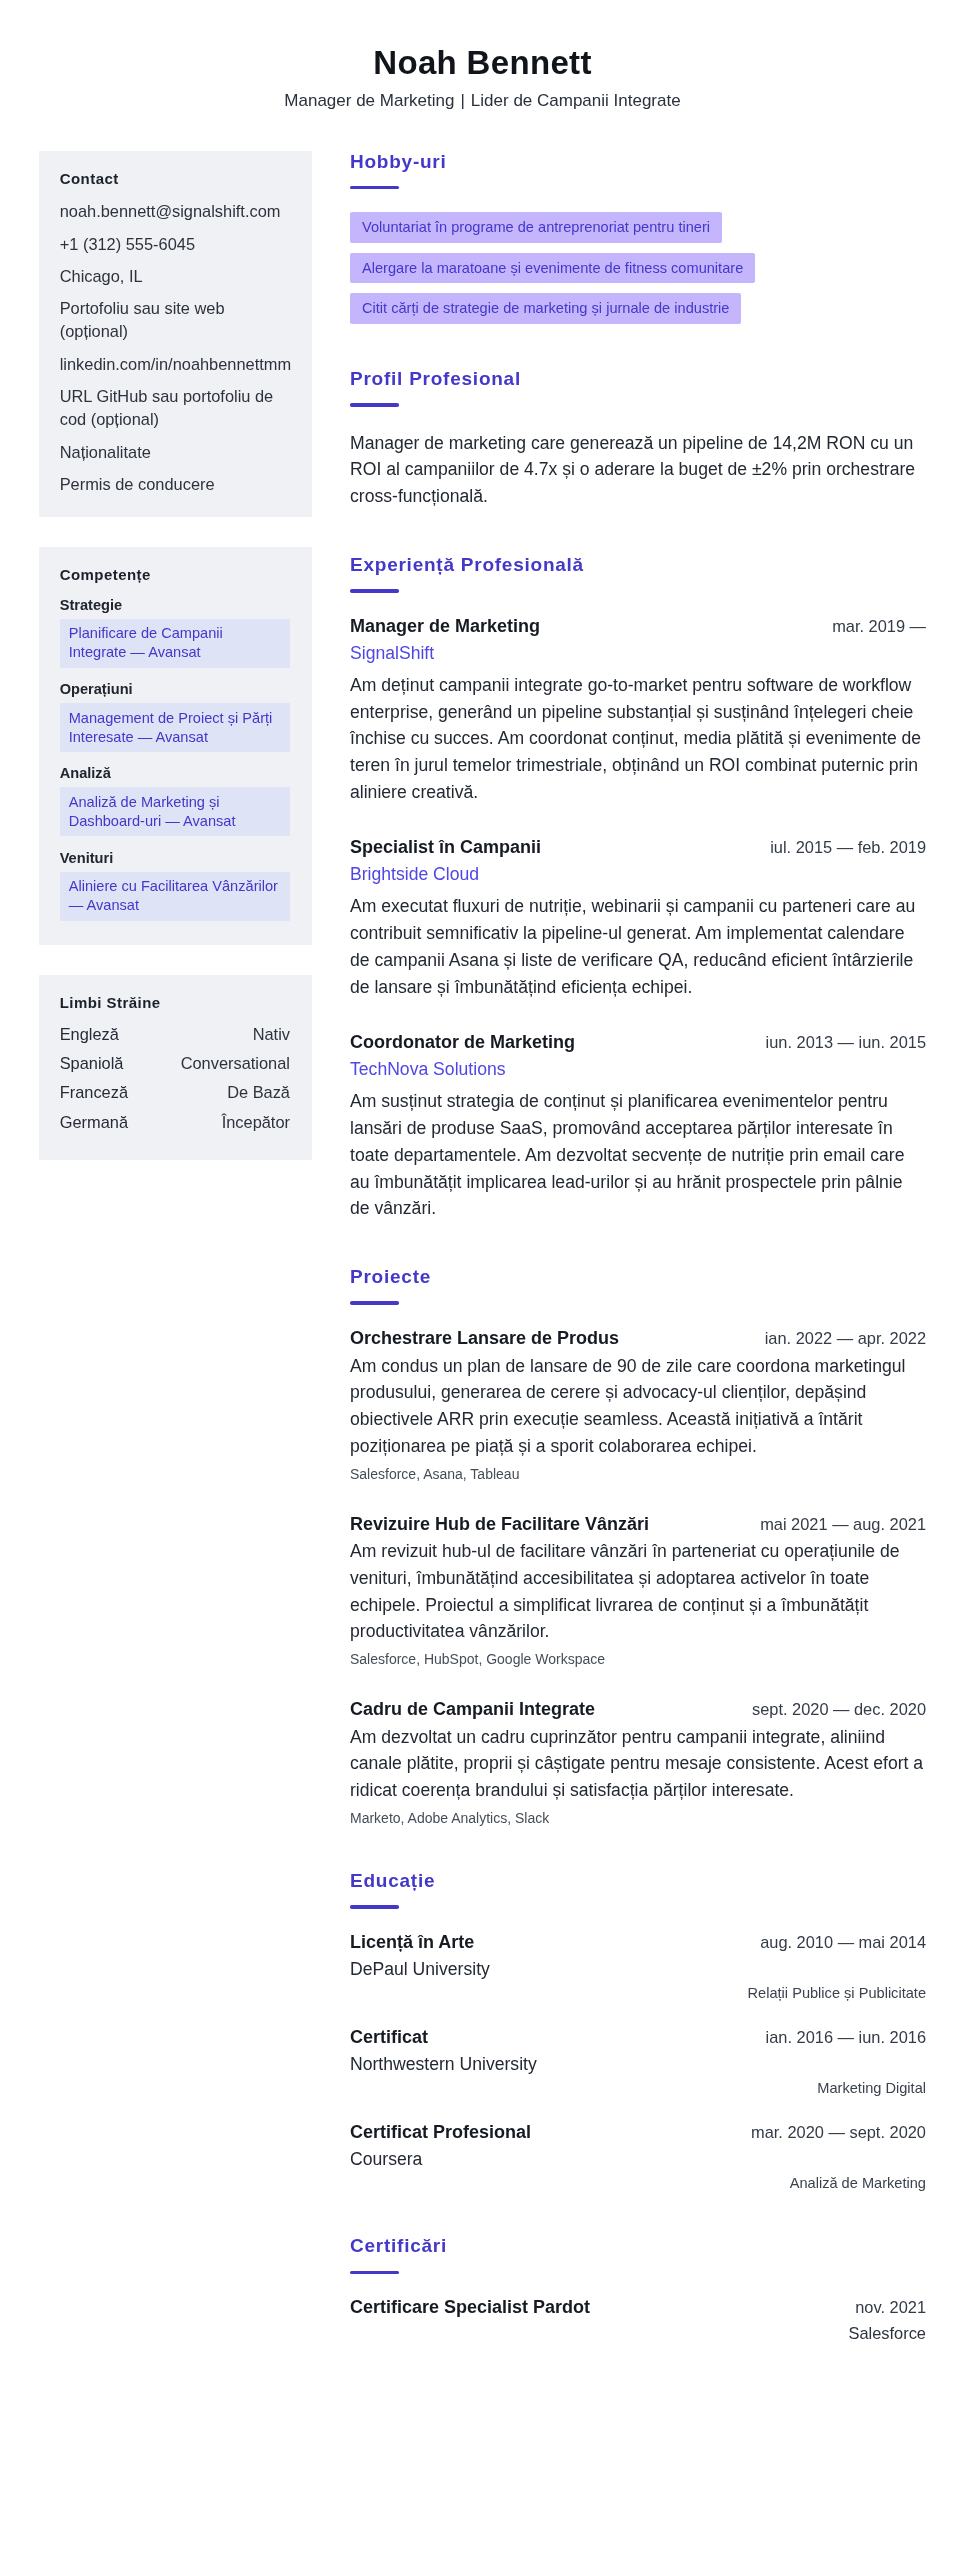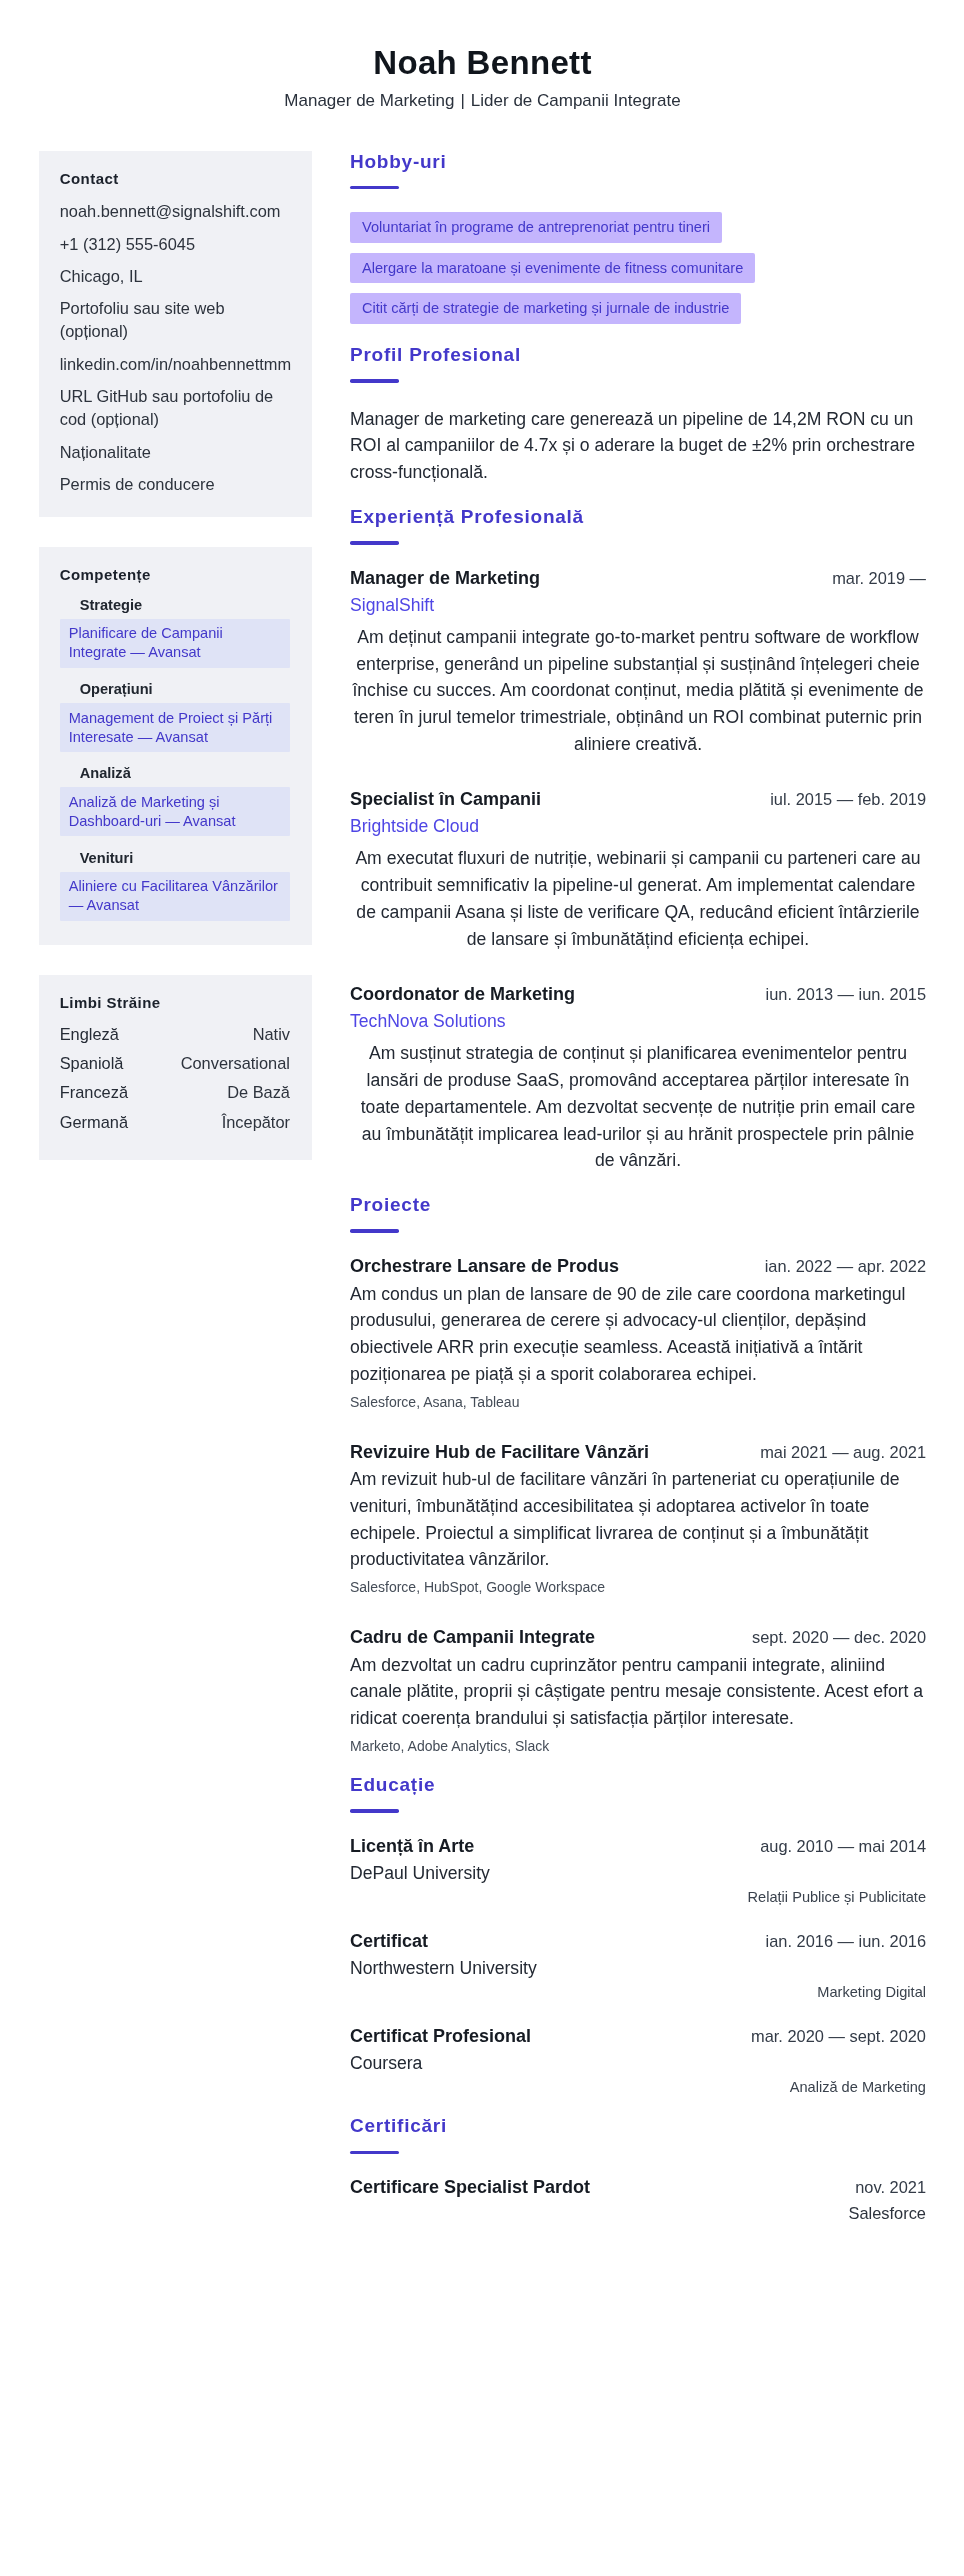--- a/index.html
+++ b/index.html
@@ -20,46 +20,46 @@
   .content { display: flex; margin-top: 40px; padding: 0 39px; gap: 38px; align-items: flex-start; }
   .sidebar { width: 273px; flex: 0 0 273px; }
   .main { flex: 1; min-width: 0; }
   
   .side-box { background: #f0f1f5; padding: 19.4px 22px 20.7px 20.7px; margin-bottom: 30px; }
   .side-title { font-size: 15px; font-weight: 700; color: #1b212b; letter-spacing: 0.03em; margin-bottom: 13.4px; }
   .contact-item { font-size: 16.4px; line-height: 1.42; color: #2d333d; margin-bottom: 9px; }
   .contact-item:last-child { margin-bottom: 0; }
   .skill-group { margin-bottom: 13.4px; }
   .skill-group:last-child { margin-bottom: 3.6px; }
-  .skill-cat { font-size: 14.6px; font-weight: 700; color: #20262f; margin-bottom: 6px; margin-left: 20px; }
+  .skill-cat { font-size: 14.6px; font-weight: 700; color: #20262f; margin-bottom: 6px; }
   .skill-pill {
     background: #dfe3f6; color: #4338ca; font-size: 14.6px; line-height: 1.3;
     padding: 5.5px 9px; border-radius: 1px;
   }
   .lang-row { display: flex; justify-content: space-between; font-size: 16.4px; color: #2d333d; margin-bottom: 10.3px; }
   .lang-row:last-child { margin-bottom: 8px; }
   .lang-name { color: #262c36; }
   .lang-level { text-align: right; }
   
-  .section { margin-bottom: 20px; }
+  .section { margin-bottom: 44px; }
   .sec-head { font-size: 19px; font-weight: 700; color: #4338ca; letter-spacing: 0.04em; }
   .sec-rule { width: 49px; height: 3.6px; background: #4338ca; border-radius: 1.8px; margin: 13.4px 0 23px 0; }
   .pill-row { margin-bottom: 9.7px; }
   .hobby-pill {
     display: inline-block; background: #c4b5fd; color: #4338ca;
     font-size: 14.6px; line-height: 1.0; padding: 8px 12px; border-radius: 2px;
   }
   .body-text { font-size: 17.6px; line-height: 1.52; color: #232933; }
   .entry { margin-bottom: 32px; }
   .entry:last-child { margin-bottom: 0; }
   .entry-head { display: flex; justify-content: space-between; align-items: baseline; gap: 14.6px; }
   .entry-title { font-size: 18px; font-weight: 700; color: #161b23; }
   .entry-date { font-size: 16.4px; color: #333b47; white-space: nowrap; flex: 0 0 auto; }
   .entry-company { margin-top: 6px; font-size: 17.6px; color: #4f46e5; }
-  .entry-body { margin-top: 8px; text-align: center; }
+  .entry-body { margin-top: 8px; }
   .entry-tools { margin-top: 6px; font-size: 14px; color: #454d58; }
   .edu-entry { margin-bottom: 25.5px; }
   .edu-entry:last-child { margin-bottom: 0; }
   .edu-school { margin-top: 6px; font-size: 17.6px; color: #232933; }
   .edu-field { margin-top: 5.5px; font-size: 14.6px; color: #3a424d; text-align: right; }
 </style>
 </head>
 <body>
 
 <header class="hdr">

